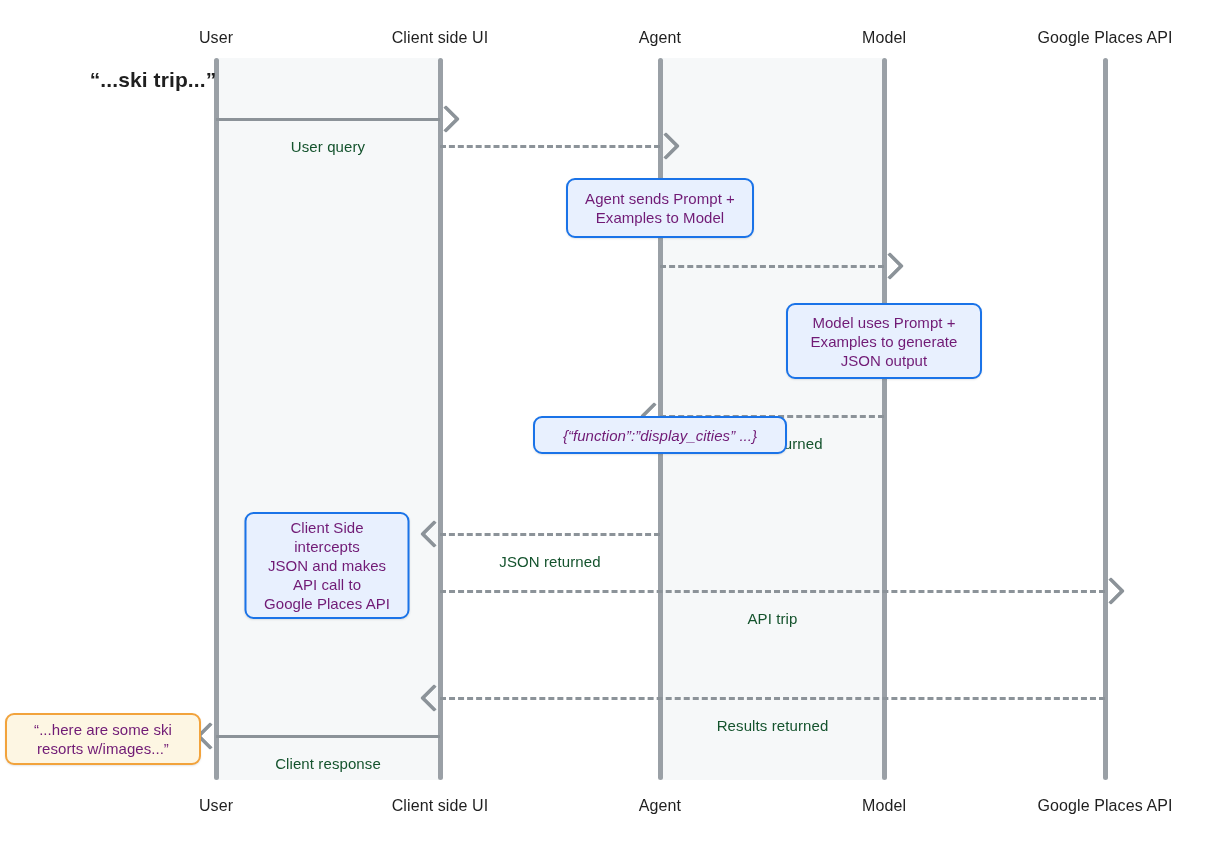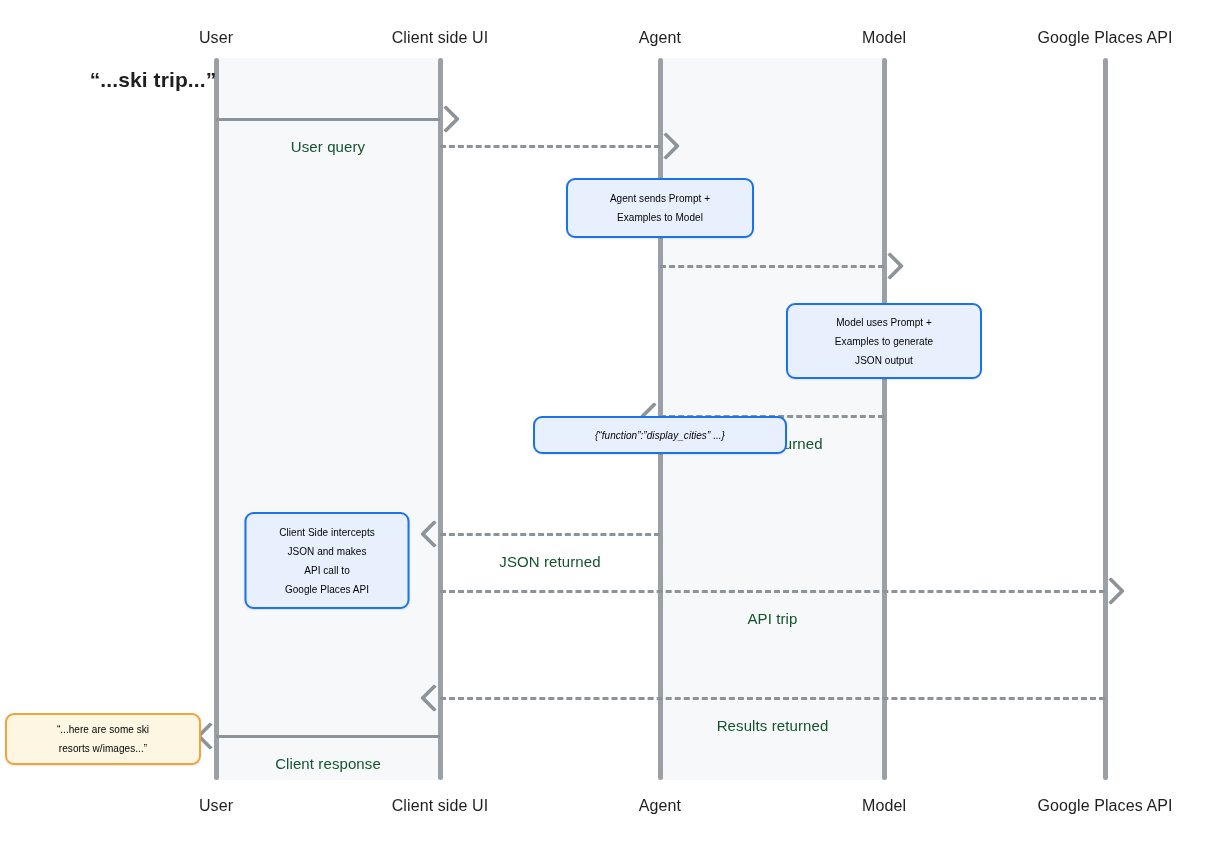--- a/index.html
+++ b/index.html
@@ -78,23 +78,23 @@
   .chev.left {
     transform: translate(-50%, -50%) rotate(-135deg);
   }
   
   .note {
     position: absolute;
     box-sizing: border-box;
     background: #e8f0fe;
     border: 2.5px solid #1a73e8;
     border-radius: 9px;
-    font-size: 10px;
+    font-size: 15px;
     line-height: 19px;
-    color: #000000;
+    color: #701a75;
     text-align: center;
     display: flex;
     align-items: center;
     justify-content: center;
     padding: 4px 10px;
     transform: translateX(-50%);
     box-shadow: 0 1px 2px rgba(0,0,0,.10);
     letter-spacing: .05px;
   }
   .note.warn {

